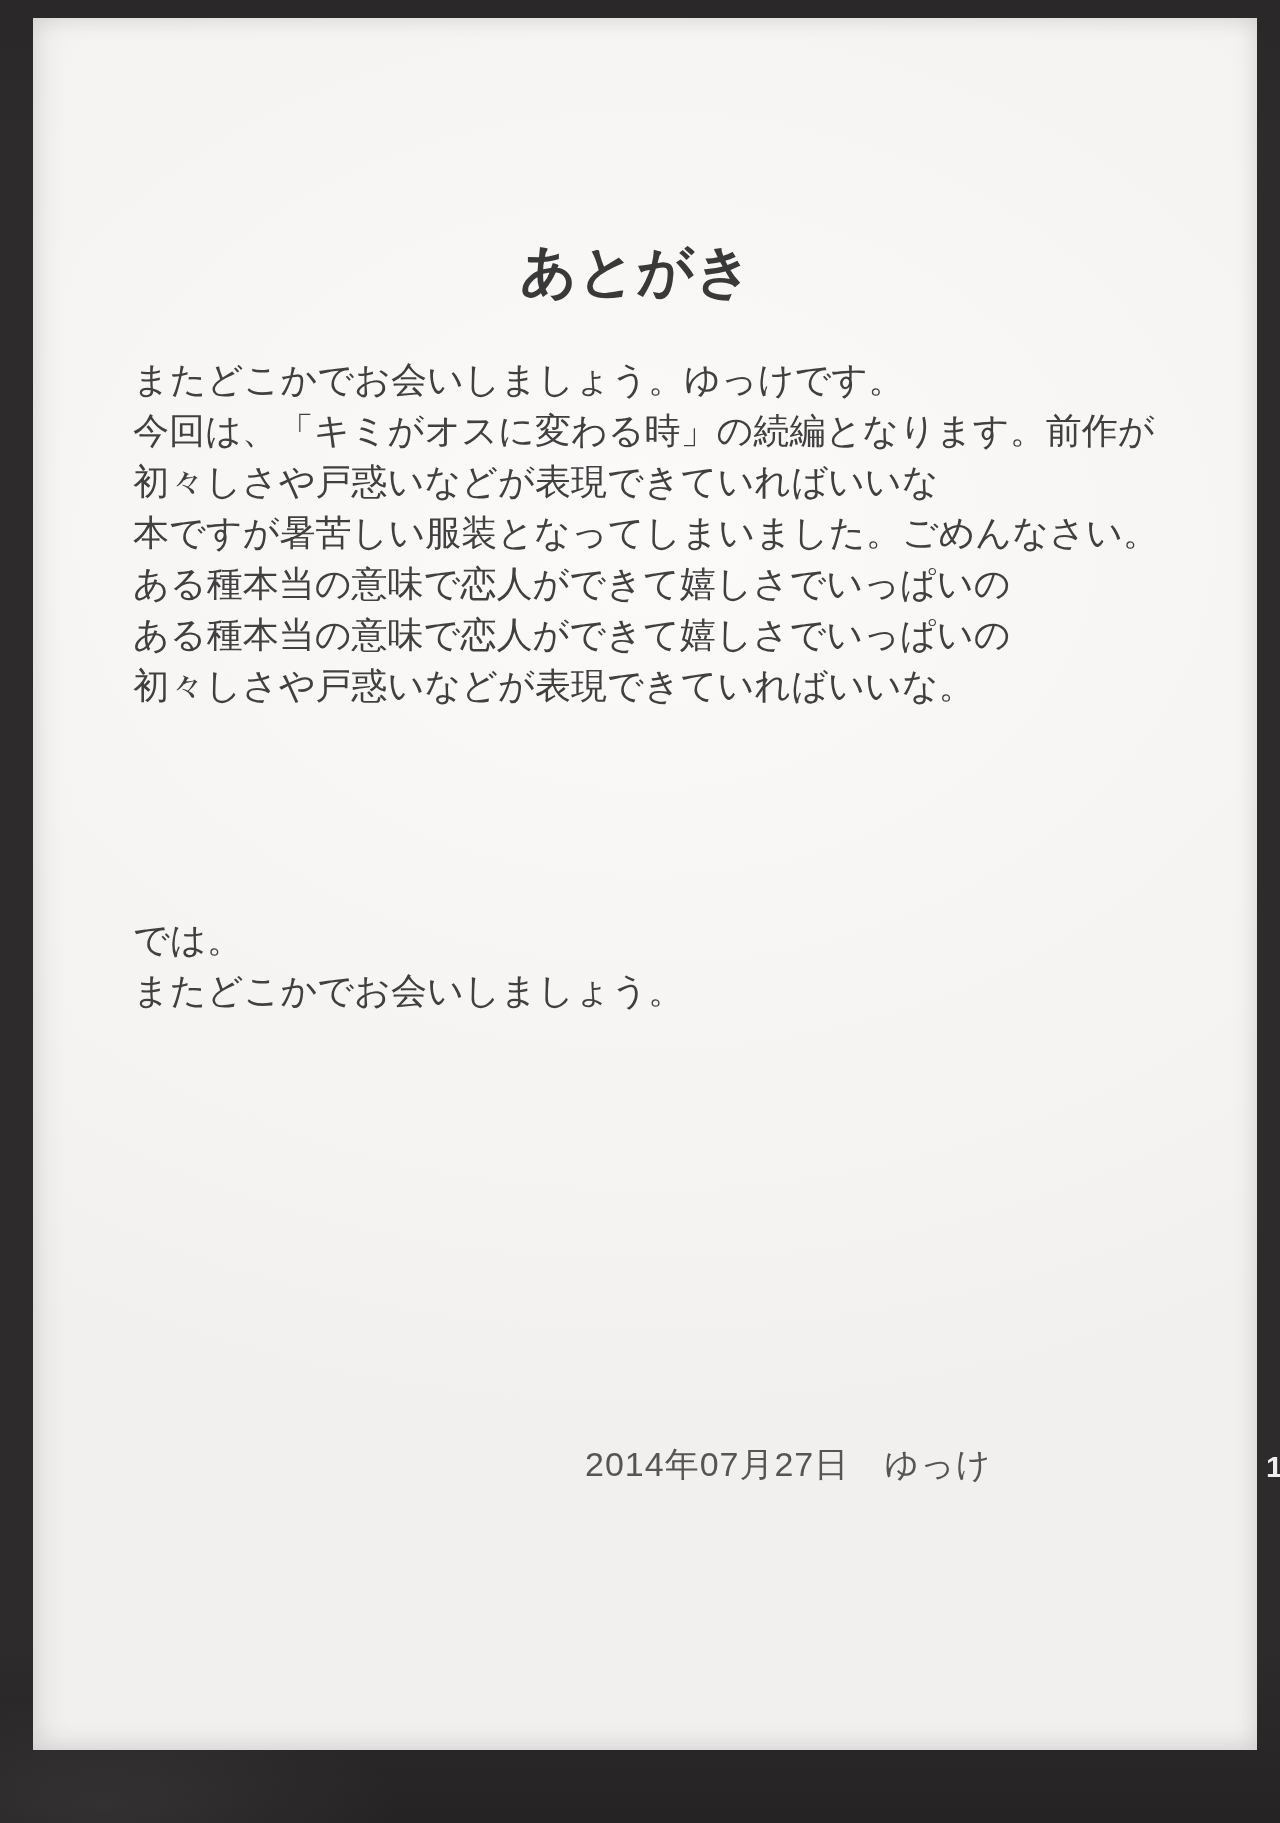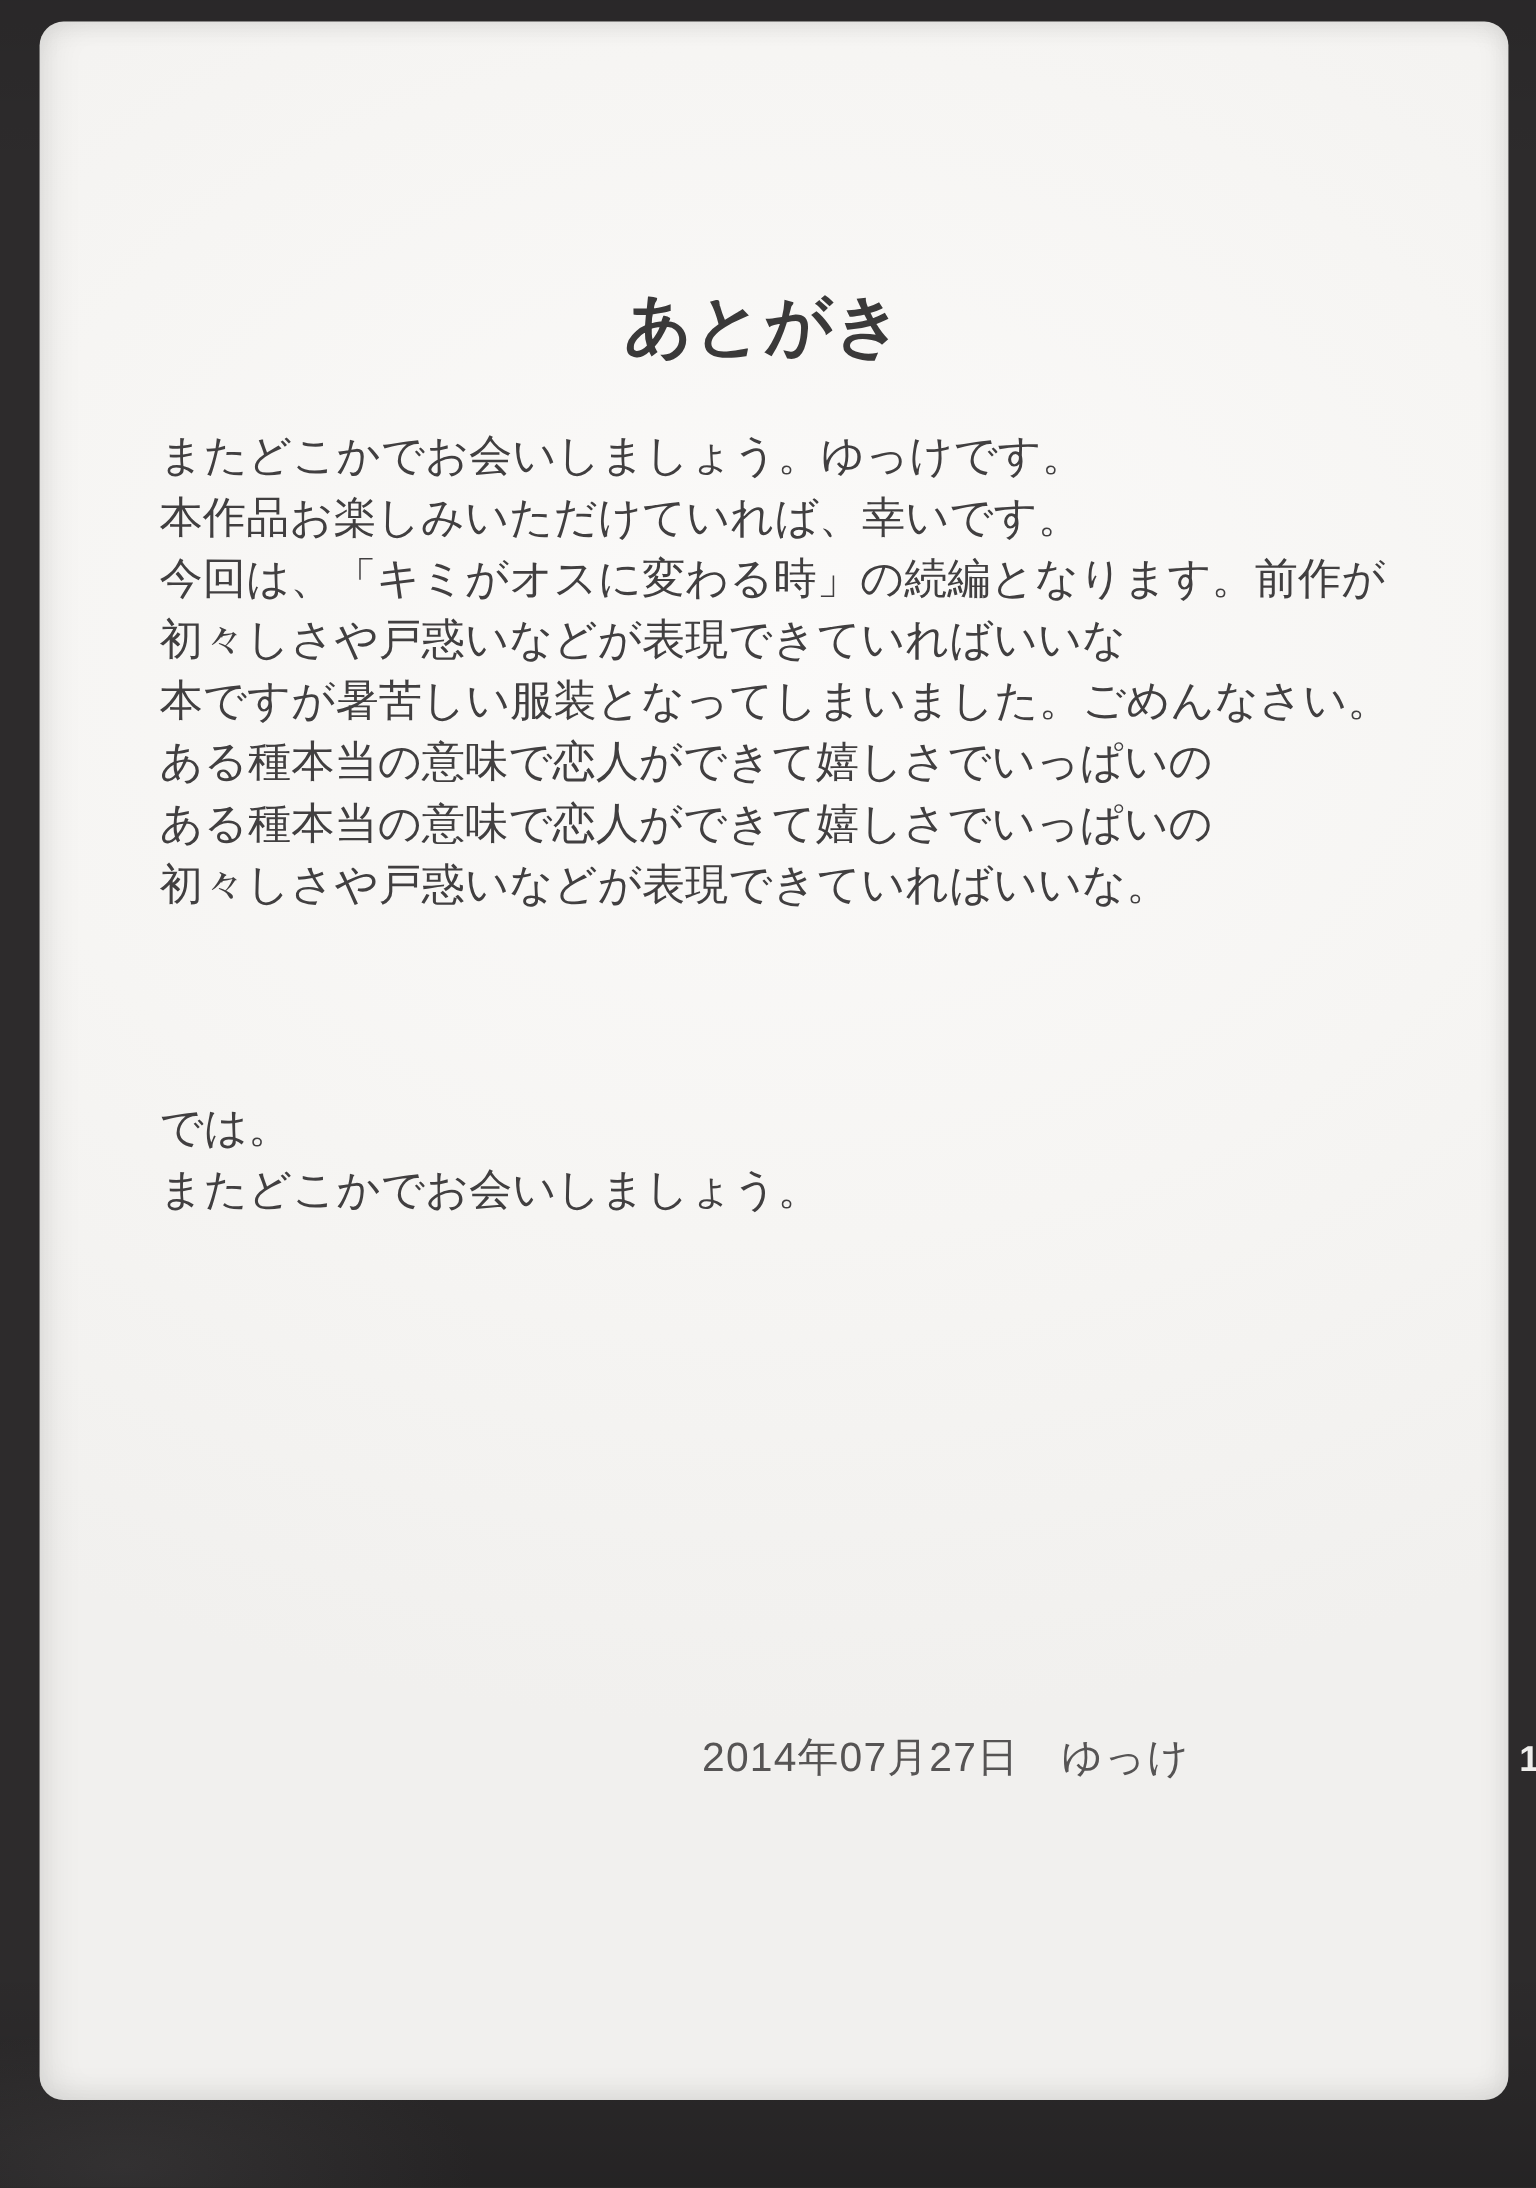--- a/index.html
+++ b/index.html
@@ -24,21 +24,21 @@
 
   
   .paper {
     position: absolute;
     left: 33px;
     top: 18px;
     width: 1224px;
     height: 1732px;
     background:
       radial-gradient(1200px 900px at 50% 30%, #fbfaf9 0%, #f6f5f3 55%, #f1f0ee 100%);
-    border-radius: 20px;
+    border-radius: 0;
     box-shadow:
       inset 14px 0 26px rgba(0,0,0,0.05),
       inset -10px 0 20px rgba(0,0,0,0.04),
       inset 0 10px 18px rgba(0,0,0,0.035),
       inset 0 -12px 22px rgba(0,0,0,0.045);
   }
 
   .title {
     position: absolute;
     left: 487px;
@@ -94,21 +94,20 @@
 <body>
 
 <div class="frame-shade"></div>
 
 <div class="paper">
 
   <div class="title">あとがき</div>
 
   <div class="body-text">
     <div>またどこかでお会いしましょう。ゆっけです。</div>
-    <div>本作品お楽しみいただけていれば、幸いです。</div>
     <div>今回は、「キミがオスに変わる時」の続編となります。前作が</div>
     <div>初々しさや戸惑いなどが表現できていればいいな</div>
     <div>本ですが暑苦しい服装となってしまいました。ごめんなさい。</div>
     <div>ある種本当の意味で恋人ができて嬉しさでいっぱいの</div>
     <div>ある種本当の意味で恋人ができて嬉しさでいっぱいの</div>
     <div>初々しさや戸惑いなどが表現できていればいいな。</div>
   </div>
 
   <div class="closing-text">
     <div>では。</div>

